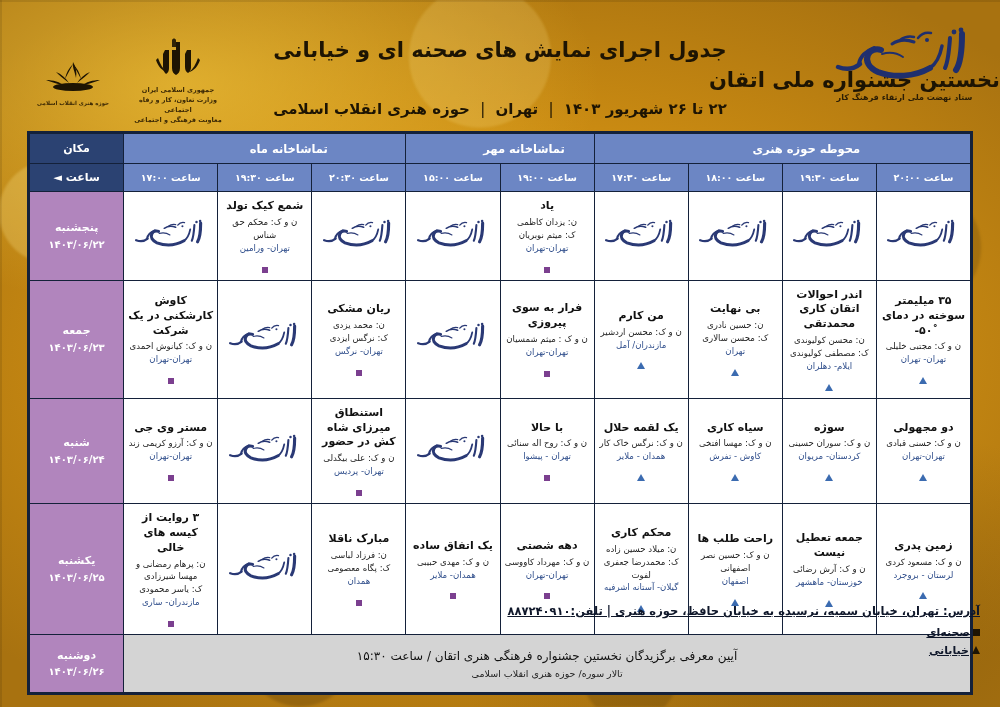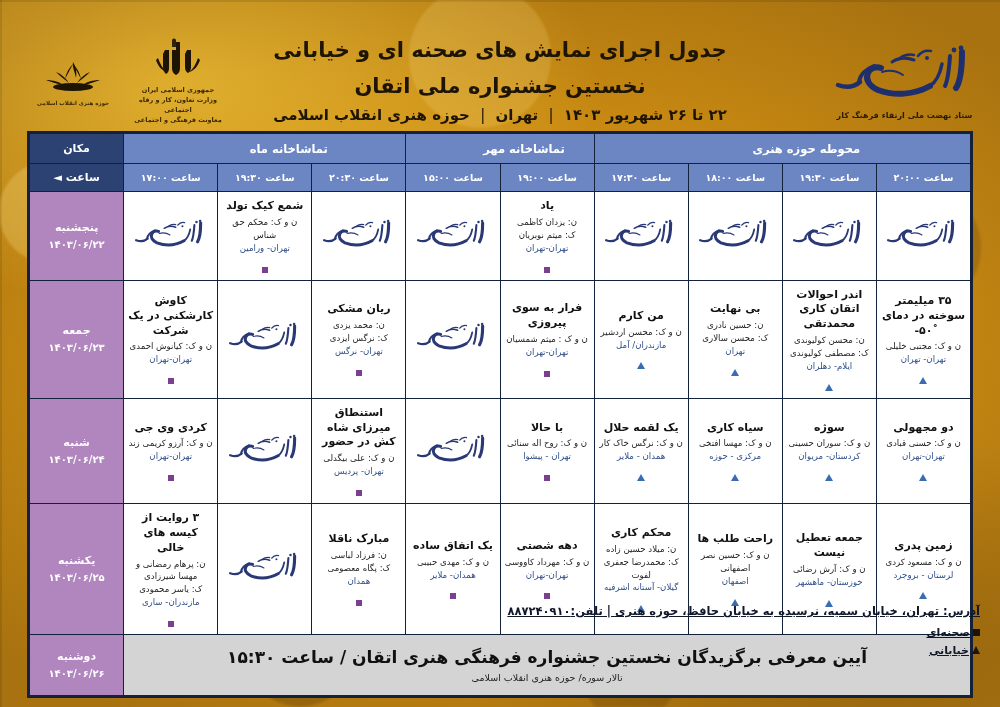--- a/index.html
+++ b/index.html
@@ -46,26 +46,26 @@
     margin-top: 3px; font-weight: bold;
   }
   .lotus-block { text-align: center; width: 86px; padding-top: 22px; }
   .lotus-caption { font-size: 5.5px; color: #3d2a05; margin-top: 2px; font-weight: bold; }
 
   .title-block {
     position: absolute; left: 0; right: 0; top: 38px;
     text-align: center; color: #1d1403;
   }
   .title-line1 { font-size: 21px; font-weight: bold; letter-spacing: -.3px; }
-  .title-line2 { font-size: 21px; font-weight: bold; margin-top: 12px; }
+  .title-line2 { font-size: 21px; font-weight: bold; margin-top: 6px; text-align: right; }
   .title-line3 { font-size: 15px; font-weight: bold; margin-top: 8px; }
   .title-line3 .sep { color: #1d1403; padding: 0 5px; font-weight: normal; }
 
   .logo-right {
-    position: absolute; right: 18px; top: 42px; width: 155px; text-align: center;
+    position: absolute; right: 18px; top: 24px; width: 155px; text-align: center;
   }
   .logo-right .cal { height: 62px; }
   .logo-right .subtitle {
     font-size: 8px; color: #2b1d04; font-weight: bold; margin-top: 3px; white-space: nowrap;
   }
 
   
   .table-wrap {
     position: absolute; top: 131px; left: 27px;
     width: 946px; border: 2px solid #14213a;
@@ -95,21 +95,21 @@
   .marker-square { display: inline-block; width: 6px; height: 6px; background: #7b3f8f; }
   .marker-triangle {
     display: inline-block; width: 0; height: 0;
     border-left: 4.5px solid transparent; border-right: 4.5px solid transparent;
     border-bottom: 7px solid #3b6bb0;
   }
   .empty { background: #fff; text-align: center; vertical-align: middle; }
   .wm { opacity: .95; }
 
   .closing { background: #d4d4d4; text-align: center; padding: 12px 6px; height: 58px; }
-  .closing .ct { font-size: 17px; font-weight: bold; color: #111; }
+  .closing .ct { font-size: 12px; font-weight: normal; color: #111; }
   .closing .cs { font-size: 9.5px; color: #222; margin-top: 5px; }
 
   
   .footer {
     position: absolute; top: 604px; right: 20px; width: 700px;
     text-align: right; color: #0f172a; text-decoration: underline;
   }
   .address { font-size: 11.5px; font-weight: bold; }
   .legend { margin-top: 6px; font-size: 11px; font-weight: bold; line-height: 1.6; }
   .legend div { display: block; }
@@ -451,21 +451,21 @@
           </td>
           <td class="show">
         <div class="name">سوژه</div>
         <div class="credits">ن و ک: سوران حسینی</div>
         <div class="city">کردستان- مریوان</div>
         <div class="marker"><span class="marker-triangle"></span></div>
           </td>
           <td class="show">
         <div class="name">سیاه کاری</div>
         <div class="credits">ن و ک: مهسا افتخی</div>
-        <div class="city">مرکزی - حوزه</div>
+        <div class="city">کاوش - تفرش</div>
         <div class="marker"><span class="marker-triangle"></span></div>
           </td>
           <td class="show">
         <div class="name">یک لقمه حلال</div>
         <div class="credits">ن و ک: نرگس خاک کار</div>
         <div class="city">همدان - ملایر</div>
         <div class="marker"><span class="marker-triangle"></span></div>
           </td>
           <td class="show">
         <div class="name">با حالا</div>
@@ -507,21 +507,21 @@
     <path d="M30 40c-6 5-14 6-22 3" stroke-width="4.5"></path>
     <path d="M70 16c4-3 9-4 14-3" stroke-width="2.5"></path>
     <path d="M88 14c3-4 8-6 13-5" stroke-width="2.5"></path>
     <path d="M52 30c7-2 15-1 21 3" stroke-width="2"></path>
   </g>
   <circle cx="124" cy="8" r="2.4" fill="#1f2f6e"></circle>
   <circle cx="131" cy="6" r="2.4" fill="#1f2f6e"></circle>
   <circle cx="97" cy="16" r="2" fill="#1f2f6e"></circle>
 </svg></td>
           <td class="show">
-        <div class="name">کردی وی جی</div>
+        <div class="name">مستر وی جی</div>
         <div class="credits">ن و ک: آرزو کریمی زند</div>
         <div class="city">تهران-تهران</div>
         <div class="marker"><span class="marker-square"></span></div>
           </td>
           <td class="day-cell">
       <div>شنبه</div>
       <div class="date">۱۴۰۳/۰۶/۲۴</div>
     </td>
         </tr>
         <tr>

